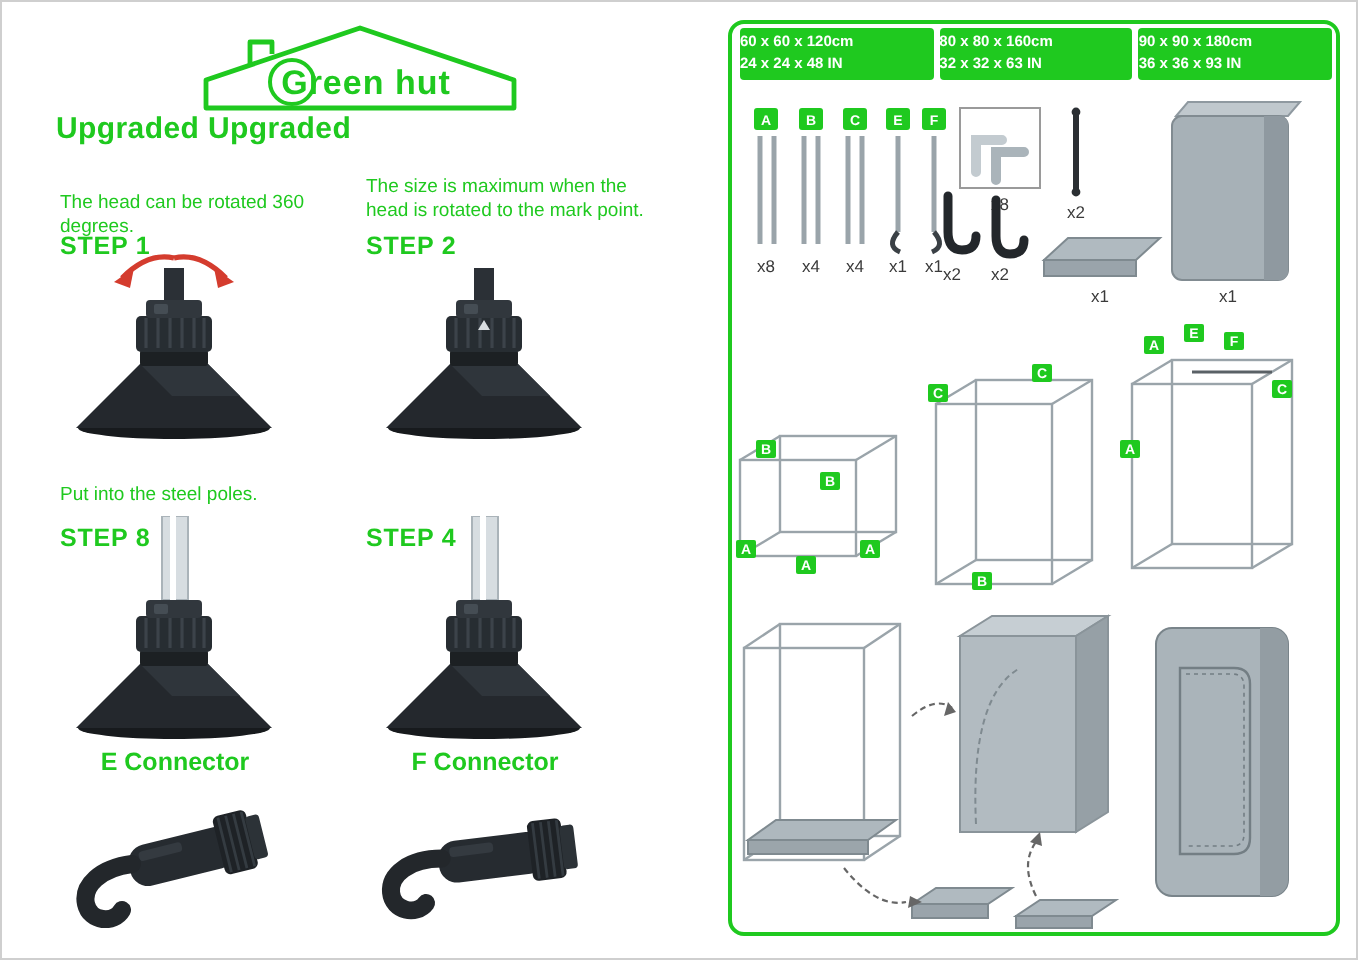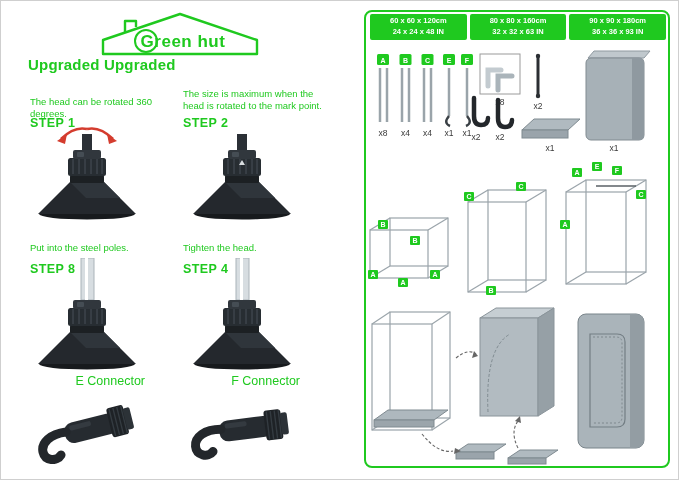--- a/index.html
+++ b/index.html
@@ -5,29 +5,29 @@
   html,body{margin:0;padding:0;background:#fff;}
   .canvas{
     position:relative;width:679px;height:480px;background:#fff;
     font-family:"Liberation Sans",sans-serif;overflow:hidden;
     box-shadow:inset 0 0 0 1px #cfcfcf;
   }
   .abs{position:absolute;}
   .page-title{font-size:15px;font-weight:600;color:#1fc91f;letter-spacing:.2px;}
   .step-label{font-size:12.5px;font-weight:600;color:#1fc91f;letter-spacing:.4px;margin-top:38px;}
   .step-text{font-size:9.5px;line-height:1.3;color:#1fc91f;}
-  .conn-label{font-size:12.5px;font-weight:400;color:#1fc91f;text-align:right;width:115px;}
+  .conn-label{font-size:12.5px;font-weight:700;color:#1fc91f;text-align:center;width:115px;}
   .right-box{
     position:absolute;left:364px;top:10px;width:306px;height:458px;
     border:2px solid #1fc91f;border-radius:8px;box-sizing:border-box;background:#fff;
   }
   .size-row{position:absolute;left:370px;top:14px;width:296px;display:flex;gap:3px;}
   .size-box{
     flex:1;background:#1fc91f;color:#fff;border-radius:2px;
-    font-size:7.5px;font-weight:bold;text-align:center;line-height:1.45;
+    font-size:7.5px;font-weight:bold;text-align:left;line-height:1.45;
     padding:2px 0;
   }
   .size-box span{display:block;}
   svg{display:block;}
   svg text{font-family:"Liberation Sans",sans-serif;}
   .tag-text{font-size:7px;font-weight:bold;fill:#fff;text-anchor:middle;}
   .count-text{font-size:8.5px;fill:#3a3a3a;text-anchor:middle;}
   .logo-text{font-size:17px;font-weight:bold;fill:#1fc91f;text-anchor:middle;letter-spacing:.5px;}
 </style>
 </head>
@@ -92,21 +92,20 @@
 
   <div class="abs step-label" style="left:30px;top:224px">STEP 8</div>
   <div class="abs step-text" style="left:30px;top:242px;width:132px">Put into the steel poles.</div>
   <svg class="abs" style="left:30px;top:258px" width="115" height="112" viewBox="0 0 115 112">
     <rect x="51" y="0" width="13" height="42" fill="#d7dde1" stroke="#aab3b9" stroke-width="1"></rect>
     <rect x="55" y="0" width="3" height="42" fill="#ffffff"></rect>
     <use href="#connector-body" transform="translate(2,20)"></use>
   </svg>
 
   <div class="abs step-label" style="left:183px;top:224px">STEP 4</div>
-  <div class="abs step-text" style="left:183px;top:242px;width:140px">Tighten the head.</div>
   <svg class="abs" style="left:185px;top:258px" width="115" height="112" viewBox="0 0 115 112">
     <rect x="51" y="0" width="13" height="42" fill="#d7dde1" stroke="#aab3b9" stroke-width="1"></rect>
     <rect x="55" y="0" width="3" height="42" fill="#ffffff"></rect>
     <use href="#connector-body" transform="translate(2,20)"></use>
   </svg>
 
   <div class="abs conn-label" style="left:30px;top:374px">E Connector</div>
   <svg class="abs" style="left:28px;top:394px" width="120" height="70" viewBox="0 0 120 70">
     <use href="#hook-conn"></use>
   </svg>

